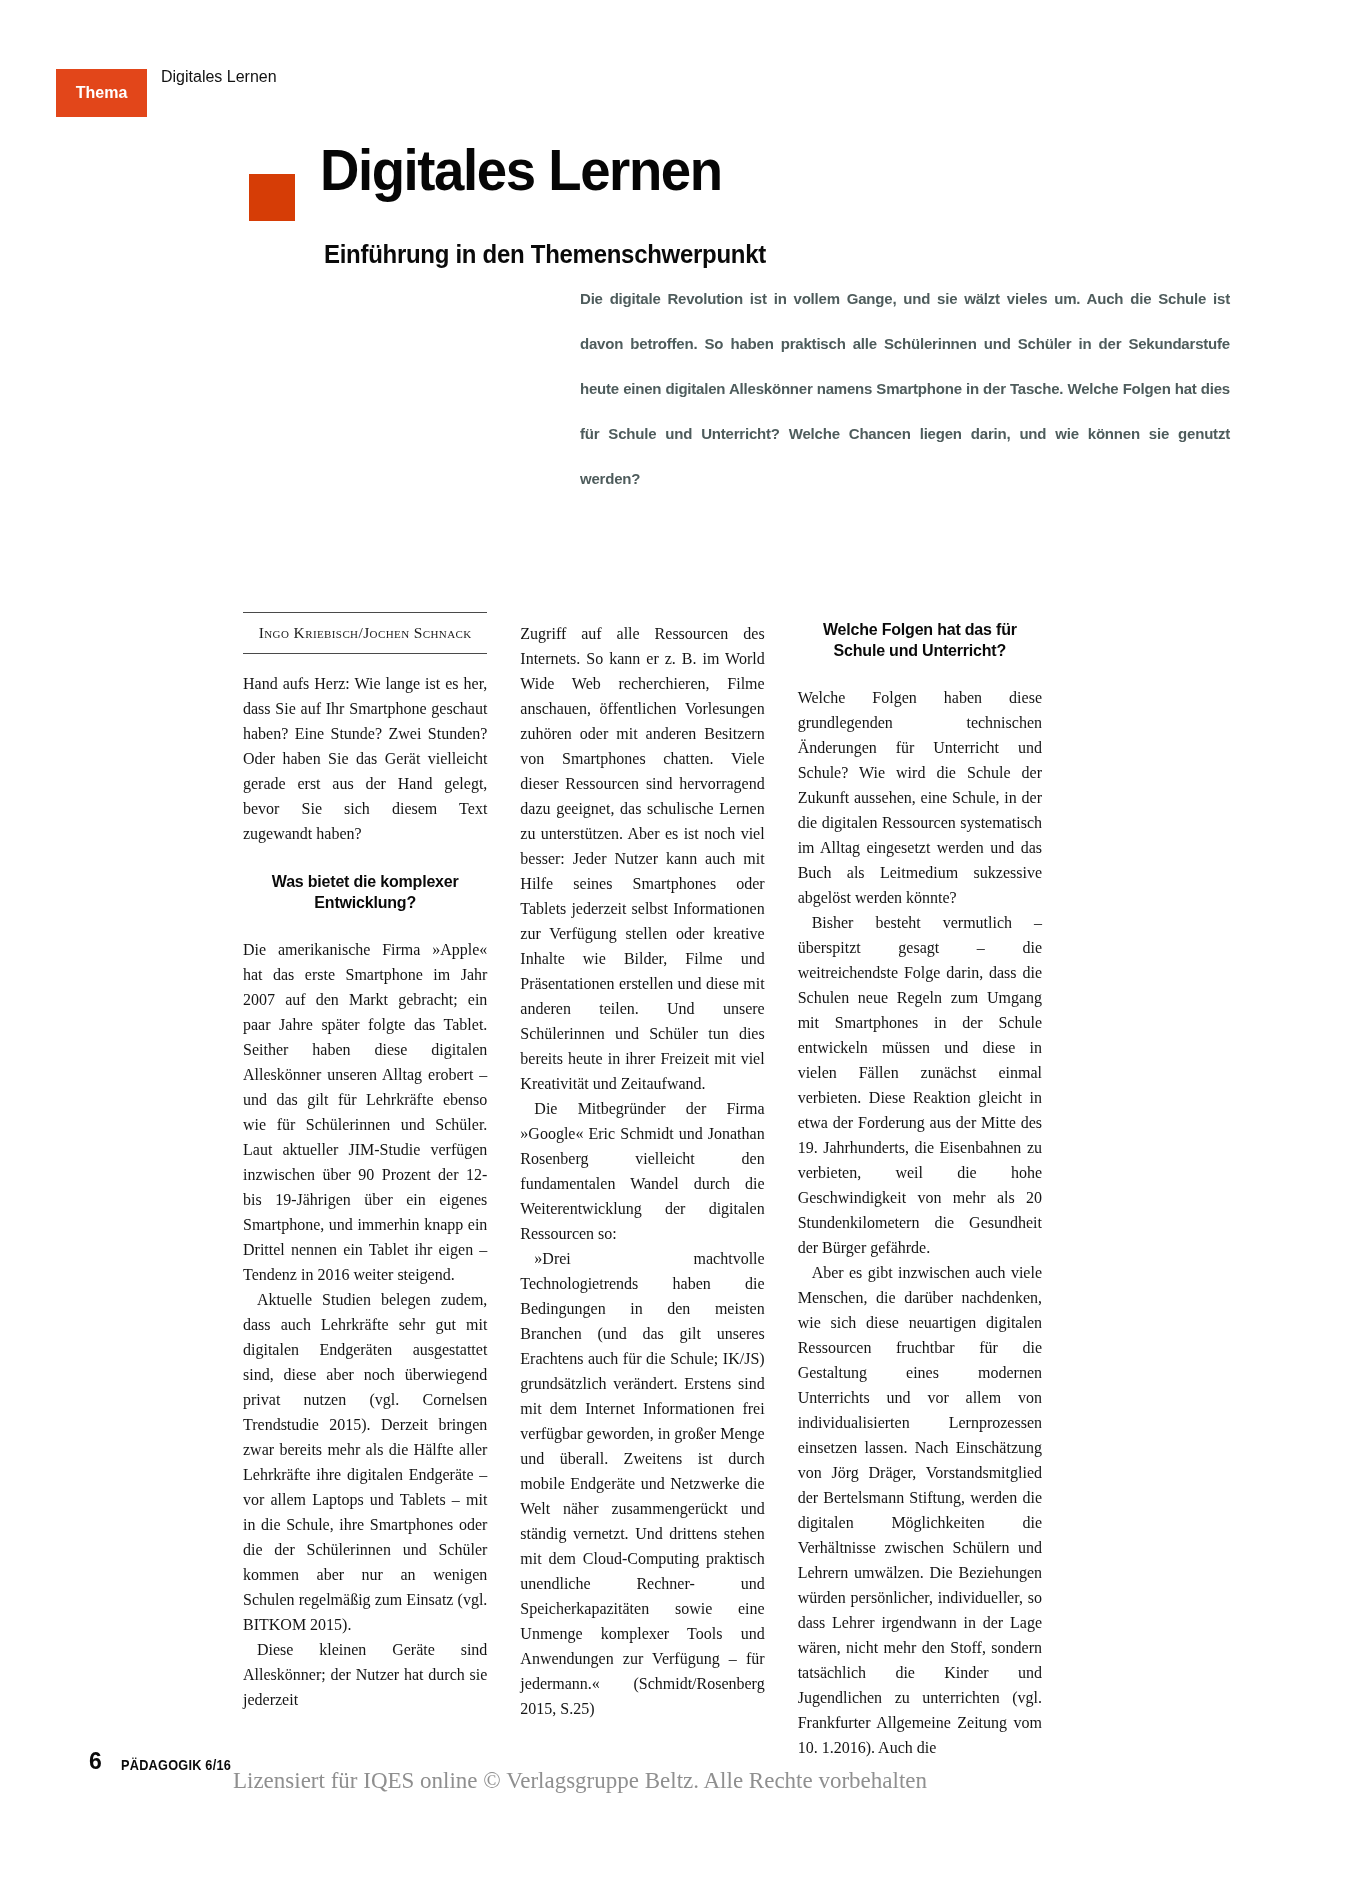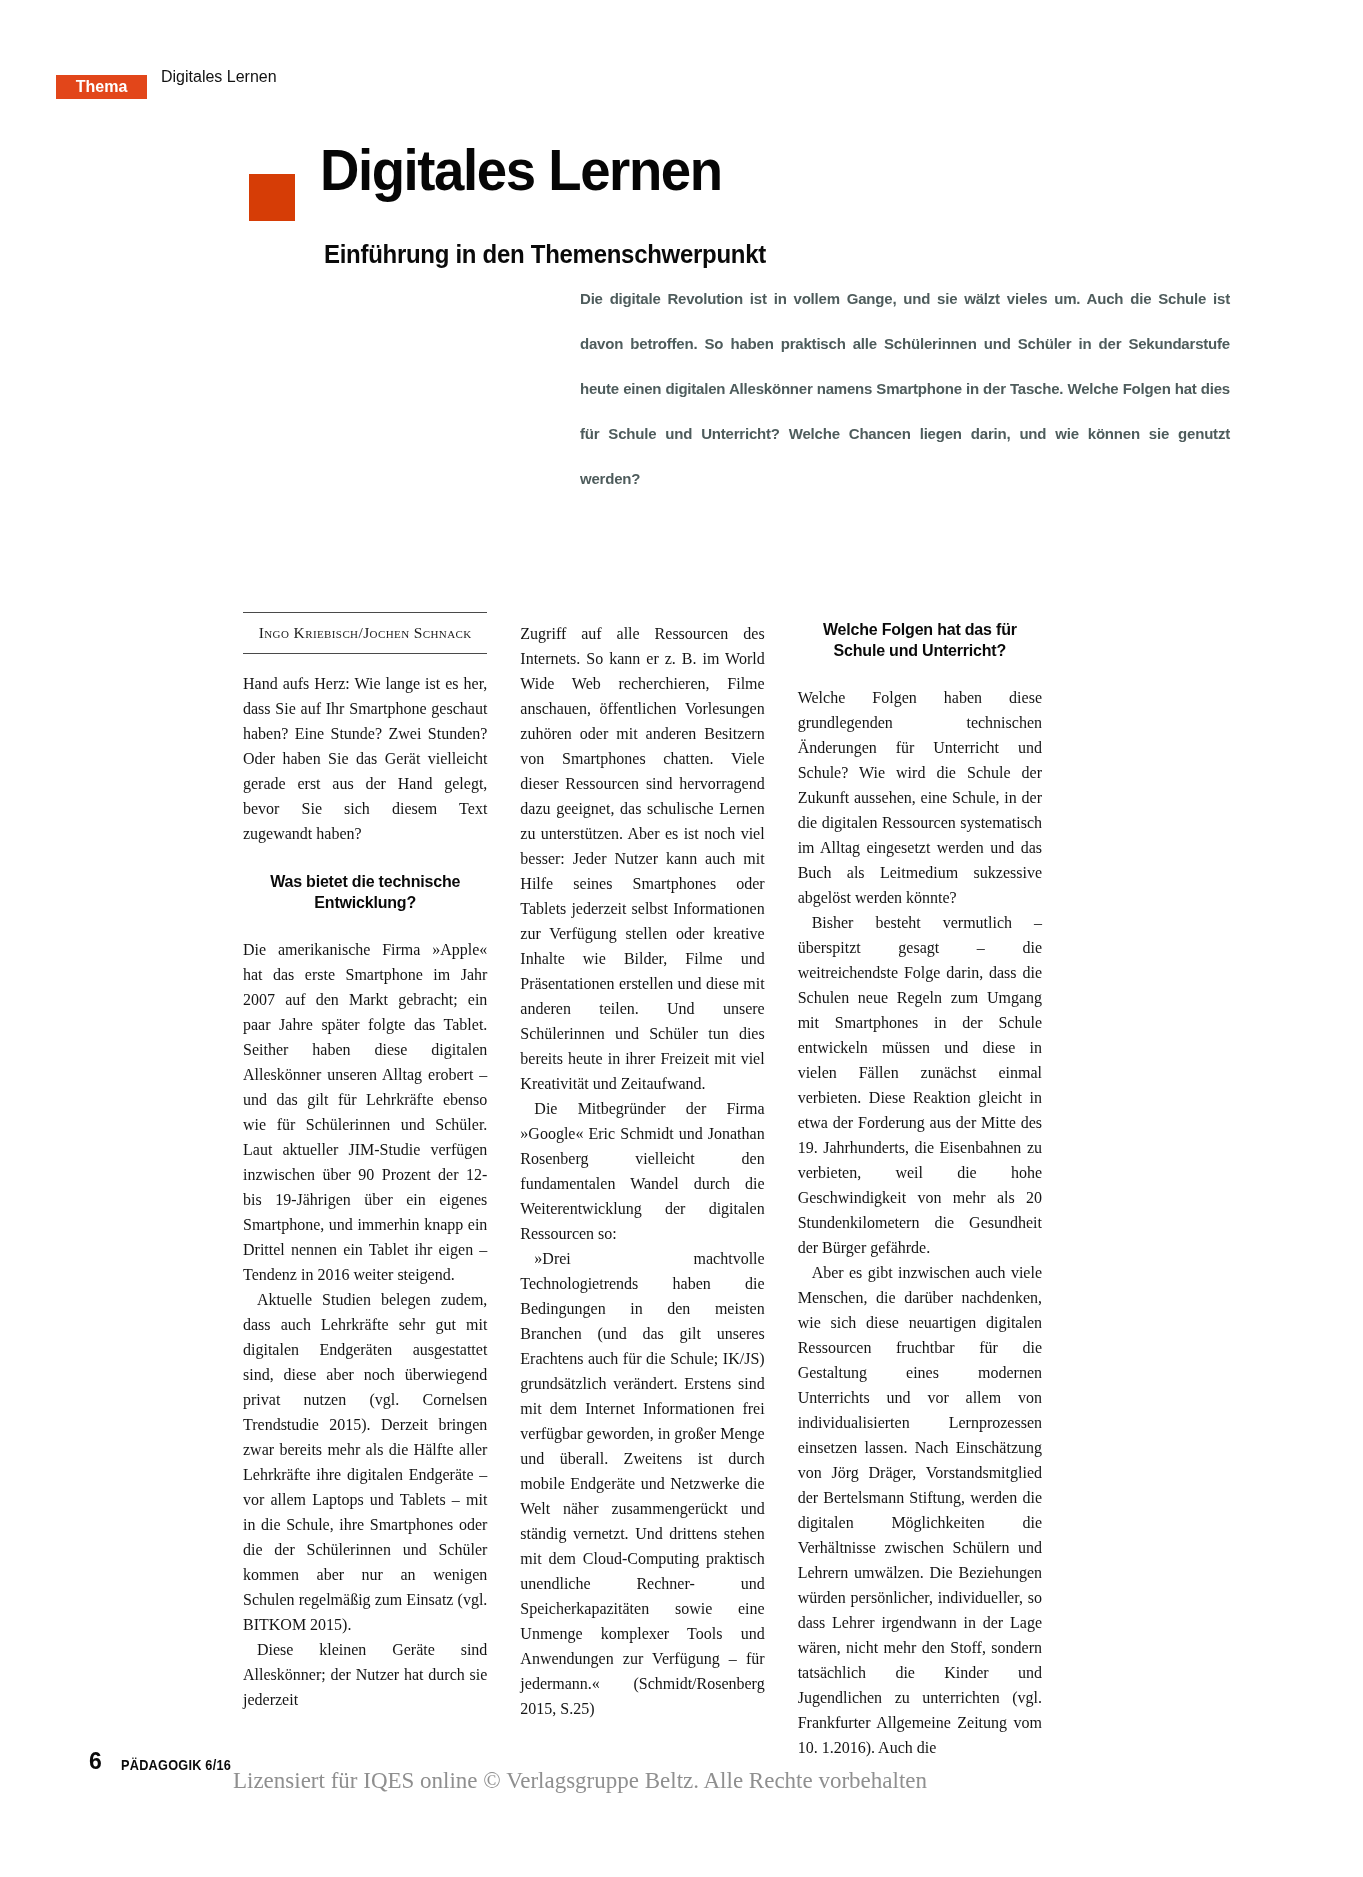--- a/index.html
+++ b/index.html
@@ -1,20 +1,20 @@
 <!DOCTYPE html>
 <html lang="de" style="--accent-tab: #e2461a; --accent-square: #d63d06; --teaser-text: #4e5c5c; --footer-gray: #8f8f8f;"><head>
 <meta charset="utf-8">
 <style>
   html,body{margin:0;padding:0;background:#fff;}
   .page{position:relative;width:1363px;height:1877px;background:#ffffff;overflow:hidden;
         font-family:"Liberation Serif",serif;color:#141414;}
 
   
-  .thema-tab{position:absolute;left:56px;top:75px;width:91px;height:24px;
+  .thema-tab{position:absolute;left:56px;top:69px;width:91px;height:48px;
              background:var(--accent-tab,#e2461a);display:flex;align-items:center;justify-content:center;}
   .thema-tab span{color:#fff;font-family:"Liberation Sans",sans-serif;font-weight:bold;font-size:16px;}
   .tab-title{position:absolute;left:161px;top:57px;height:40px;display:flex;align-items:center;
              font-family:"Liberation Sans",sans-serif;font-size:16px;color:#111;}
 
   
   .title-square{position:absolute;left:249px;top:174px;width:46px;height:47px;
                 background:var(--accent-square,#d63d06);}
   .main-title{position:absolute;left:320px;top:136px;font-family:"Liberation Sans",sans-serif;
               font-weight:bold;font-size:58px;letter-spacing:-1.5px;color:#060606;white-space:nowrap;
@@ -68,21 +68,21 @@
   <div class="main-title">Digitales Lernen</div>
   <div class="subtitle">Einführung in den Themenschwerpunkt</div>
 
   <div class="teaser">Die digitale Revolution ist in vollem Gange, und sie wälzt vieles um. Auch die Schule ist davon betroffen. So haben praktisch alle Schülerinnen und Schüler in der Sekundarstufe heute einen digitalen Alleskönner namens Smartphone in der Tasche. Welche Folgen hat dies für Schule und Unterricht? Welche Chancen liegen darin, und wie können sie genutzt werden?</div>
 
   <div class="article">
 
     <div class="col">
       <div class="byline">Ingo Kriebisch/Jochen Schnack</div>
       <p>Hand aufs Herz: Wie lange ist es her, dass Sie auf Ihr Smartphone geschaut haben? Eine Stunde? Zwei Stunden? Oder haben Sie das Gerät vielleicht gerade erst aus der Hand gelegt, bevor Sie sich diesem Text zugewandt haben?</p>
-      <div class="col-heading">Was bietet die technische Entwicklung?</div>
+      <div class="col-heading">Was bietet die komplexer Entwicklung?</div>
       <p>Die amerikanische Firma »Apple« hat das erste Smartphone im Jahr 2007 auf den Markt gebracht; ein paar Jahre später folgte das Tablet. Seither haben diese digitalen Alleskönner unseren Alltag erobert – und das gilt für Lehrkräfte ebenso wie für Schülerinnen und Schüler. Laut aktueller JIM-Studie verfügen inzwischen über 90 Prozent der 12- bis 19-Jährigen über ein eigenes Smartphone, und immerhin knapp ein Drittel nennen ein Tablet ihr eigen – Tendenz in 2016 weiter steigend.</p>
       <p class="indent"><span>Aktuelle Studien belegen zudem, dass auch Lehrkräfte sehr gut mit digitalen Endgeräten ausgestattet sind, diese aber noch überwiegend privat nutzen (vgl. </span><span class="italic">Cornelsen Trendstudie</span><span> 2015). Derzeit bringen zwar bereits mehr als die Hälfte aller Lehrkräfte ihre digitalen Endgeräte – vor allem Laptops und Tablets – mit in die Schule, ihre Smartphones oder die der Schülerinnen und Schüler kommen aber nur an wenigen Schulen regelmäßig zum Einsatz (vgl. </span><span class="italic">BITKOM</span><span> 2015).</span></p>
       <p class="indent">Diese kleinen Geräte sind Alleskönner; der Nutzer hat durch sie jederzeit</p>
     </div>
 
     <div class="col">
       <div class="col2-pad"></div>
       <p>Zugriff auf alle Ressourcen des Internets. So kann er z. B. im World Wide Web recherchieren, Filme anschauen, öffentlichen Vorlesungen zuhören oder mit anderen Besitzern von Smartphones chatten. Viele dieser Ressourcen sind hervorragend dazu geeignet, das schulische Lernen zu unterstützen. Aber es ist noch viel besser: Jeder Nutzer kann auch mit Hilfe seines Smartphones oder Tablets jederzeit selbst Informationen zur Verfügung stellen oder kreative Inhalte wie Bilder, Filme und Präsentationen erstellen und diese mit anderen teilen. Und unsere Schülerinnen und Schüler tun dies bereits heute in ihrer Freizeit mit viel Kreativität und Zeitaufwand.</p>
       <p class="indent">Die Mitbegründer der Firma »Google« Eric Schmidt und Jonathan Rosenberg vielleicht den fundamentalen Wandel durch die Weiterentwicklung der digitalen Ressourcen so:</p>
       <p class="indent"><span>»Drei machtvolle Technologietrends haben die Bedingungen in den meisten Branchen (und das gilt unseres Erachtens auch für die Schule; IK/JS) grundsätzlich verändert. Erstens sind mit dem Internet Informationen frei verfügbar geworden, in großer Menge und überall. Zweitens ist durch mobile Endgeräte und Netzwerke die Welt näher zusammengerückt und ständig vernetzt. Und drittens stehen mit dem Cloud-Computing praktisch unendliche Rechner- und Speicherkapazitäten sowie eine Unmenge komplexer Tools und Anwendungen zur Verfügung – für jedermann.« (</span><span class="italic">Schmidt/Rosenberg</span><span> 2015, S.25)</span></p>

